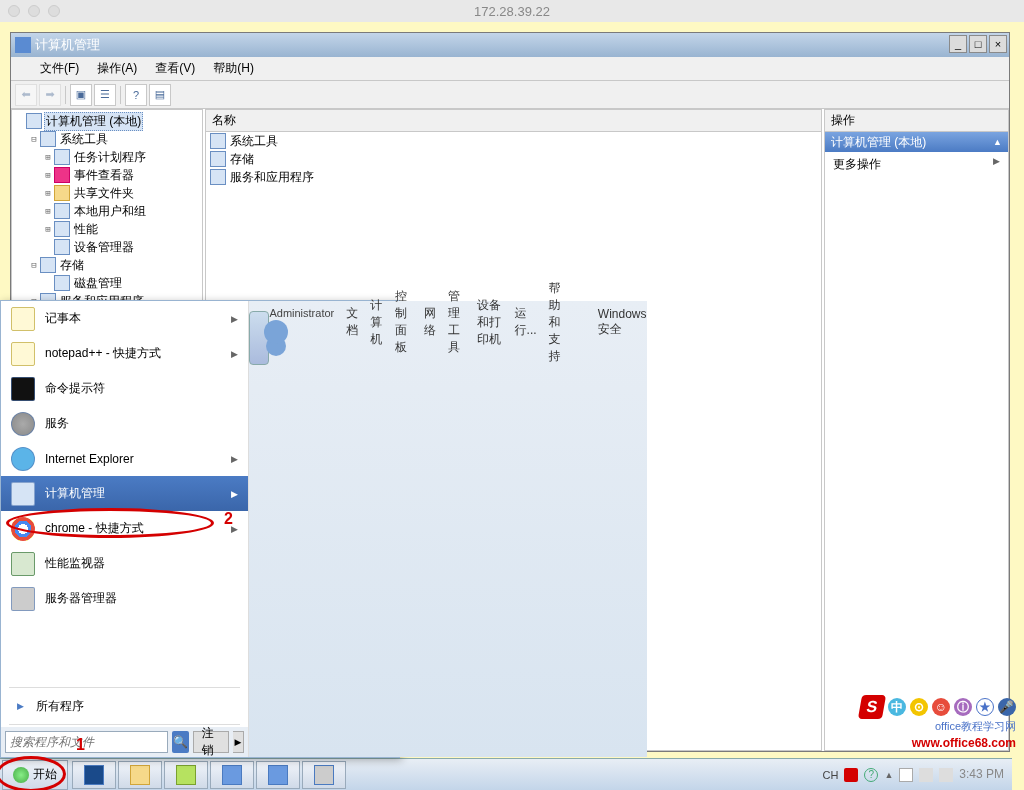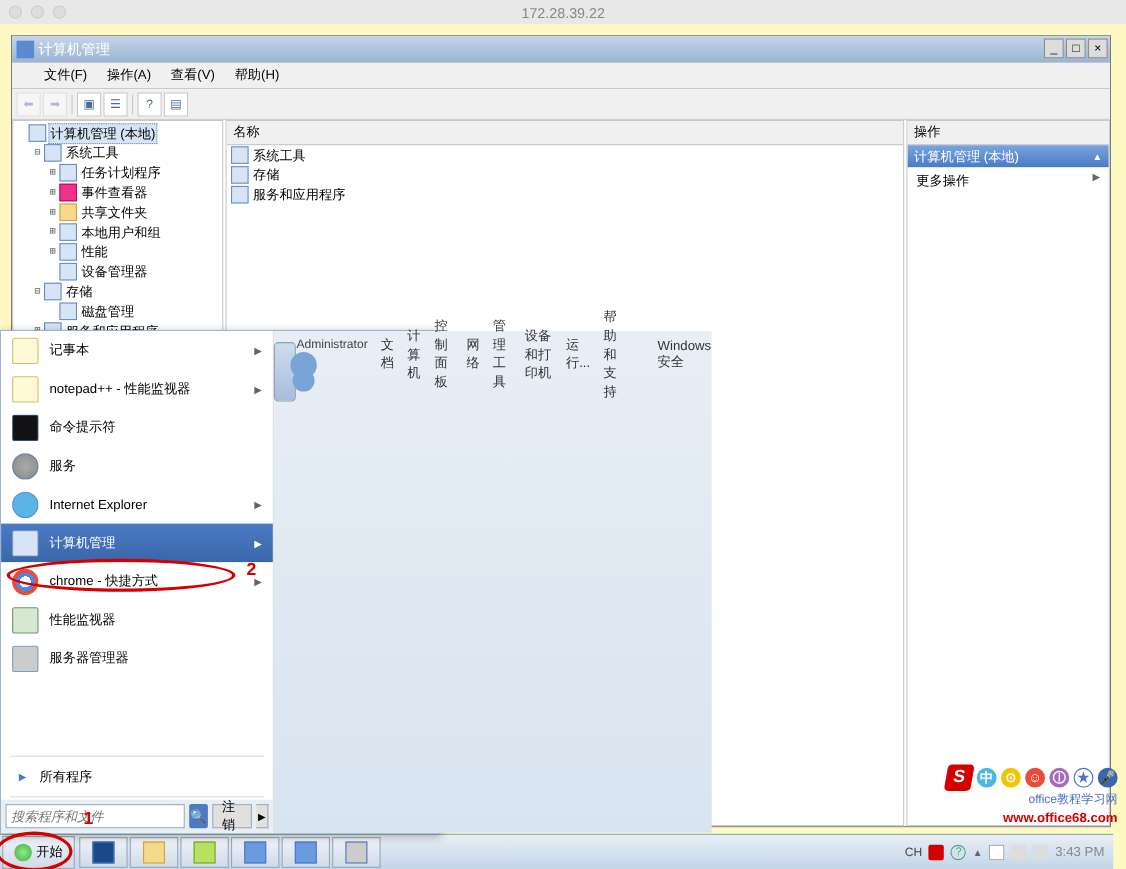--- a/index.html
+++ b/index.html
@@ -234,21 +234,21 @@
 
   <div class="start-menu">
     <div class="sm-left">
       <div class="sm-item">
           <span class="sm-item-ico note"></span>
           <span>记事本</span>
           <span class="sm-arrow">▶</span>
         </div>
       <div class="sm-item">
           <span class="sm-item-ico note"></span>
-          <span>notepad++ - 性能监视器</span>
+          <span>notepad++ - 快捷方式</span>
           <span class="sm-arrow">▶</span>
         </div>
       <div class="sm-item">
           <span class="sm-item-ico cmd"></span>
           <span>命令提示符</span>
         </div>
       <div class="sm-item">
           <span class="sm-item-ico gear"></span>
           <span>服务</span>
         </div>

